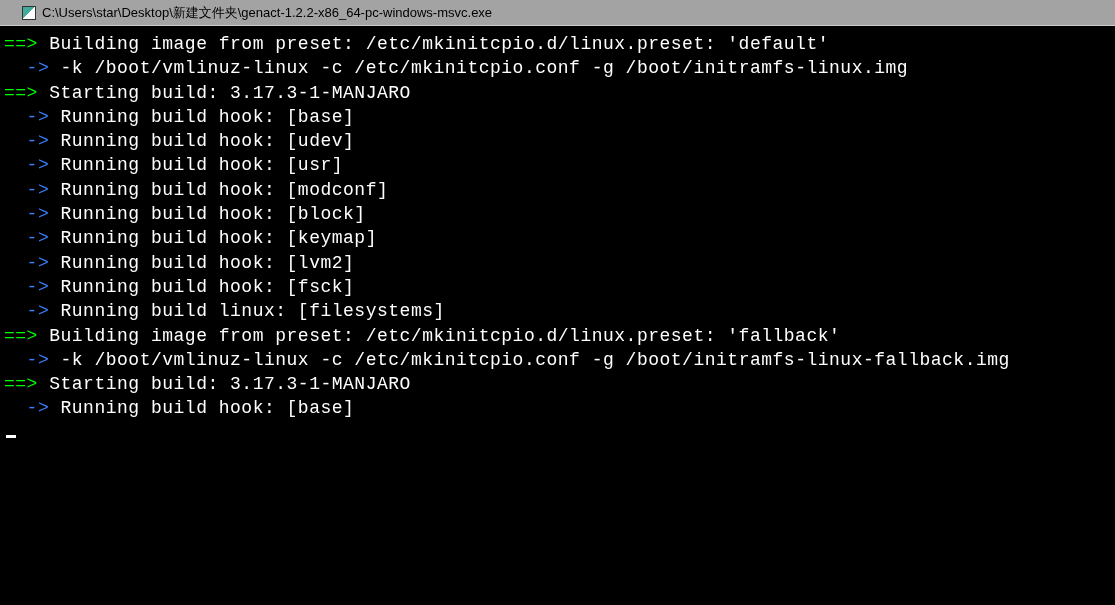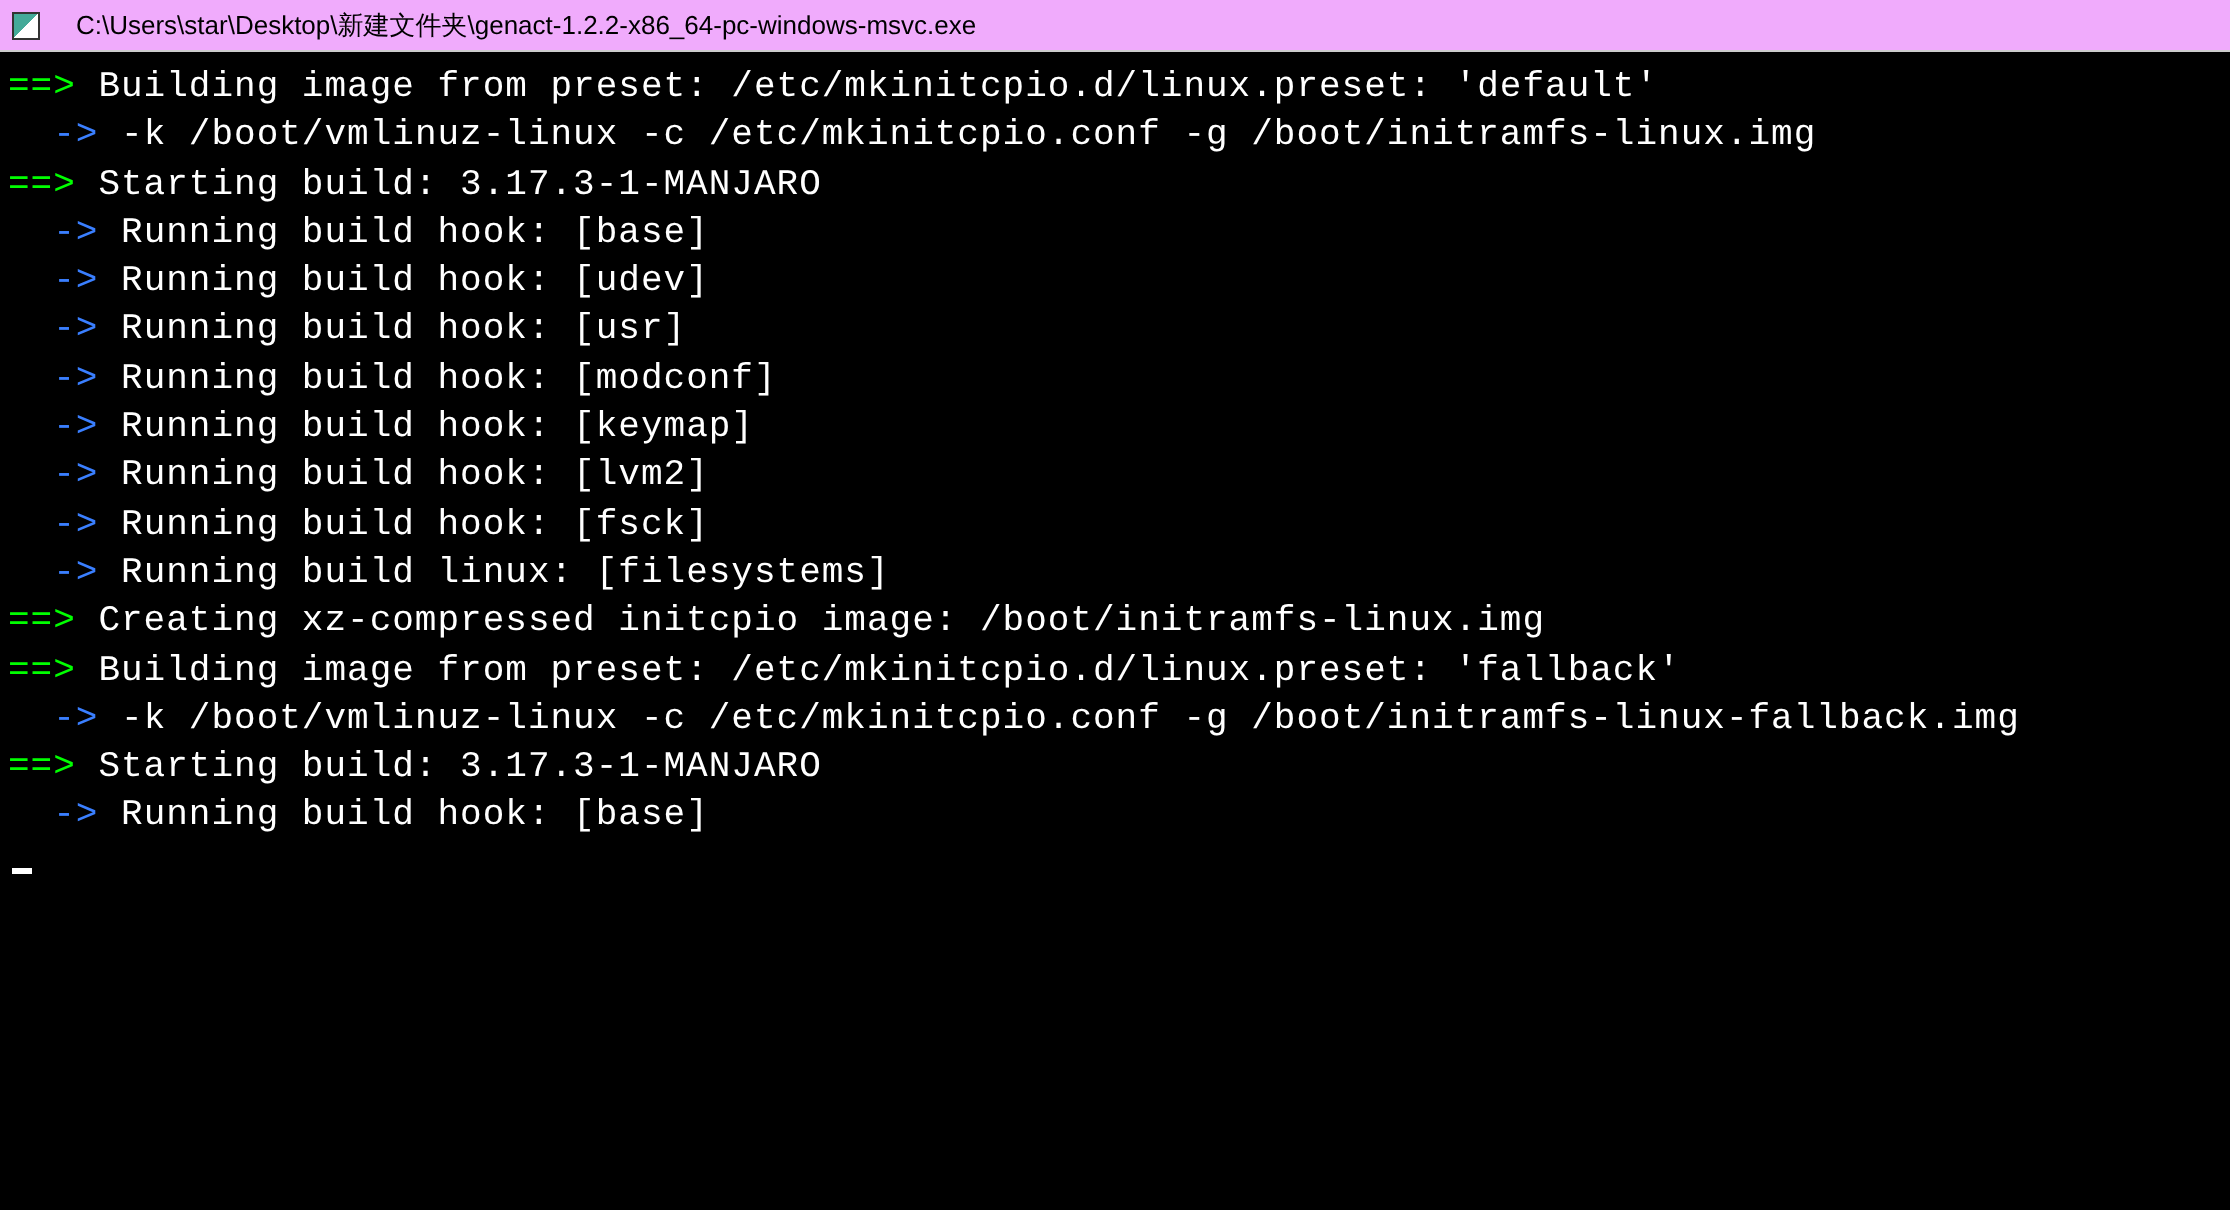--- a/index.html
+++ b/index.html
@@ -8,27 +8,26 @@
       box-sizing: border-box;
     }
     body {
       width: 1115px;
       height: 605px;
       background: #000;
       font-family: "Courier New", "Consolas", monospace;
       overflow: hidden;
     }
     .title-bar {
-      background: #f0abfc;
+      background: #a3a3a3;
       height: 26px;
       display: flex;
       align-items: center;
-      padding: 0 6px;
+      padding: 0 22px;
       border-bottom: 1px solid #ccc;
-      gap: 12px;
     }
     .window-icon {
       width: 14px;
       height: 14px;
       border: 1px solid #333;
       background: linear-gradient(135deg, #4a9 0%, #4a9 50%, #fff 50%, #fff 100%);
       margin-right: 6px;
       flex-shrink: 0;
     }
     .title-text {
@@ -76,23 +75,23 @@
 </div>
 
 <div class="terminal" id="terminal-container">
 <div class="line"><span class="green">==&gt;</span><span class="white"> Building image from preset: /etc/mkinitcpio.d/linux.preset: 'default'</span></div>
     <div class="line"><span class="blue">  -&gt;</span><span class="white"> -k /boot/vmlinuz-linux -c /etc/mkinitcpio.conf -g /boot/initramfs-linux.img</span></div>
     <div class="line"><span class="green">==&gt;</span><span class="white"> Starting build: 3.17.3-1-MANJARO</span></div>
     <div class="line"><span class="blue">  -&gt;</span><span class="white"> Running build hook: [base]</span></div>
     <div class="line"><span class="blue">  -&gt;</span><span class="white"> Running build hook: [udev]</span></div>
     <div class="line"><span class="blue">  -&gt;</span><span class="white"> Running build hook: [usr]</span></div>
     <div class="line"><span class="blue">  -&gt;</span><span class="white"> Running build hook: [modconf]</span></div>
+    <div class="line"><span class="blue">  -&gt;</span><span class="white"> Running build hook: [block]</span></div>
     <div class="line"><span class="blue">  -&gt;</span><span class="white"> Running build hook: [keymap]</span></div>
     <div class="line"><span class="blue">  -&gt;</span><span class="white"> Running build hook: [lvm2]</span></div>
     <div class="line"><span class="blue">  -&gt;</span><span class="white"> Running build hook: [fsck]</span></div>
     <div class="line"><span class="blue">  -&gt;</span><span class="white"> Running build linux: [filesystems]</span></div>
-    <div class="line"><span class="green">==&gt;</span><span class="white"> Creating xz-compressed initcpio image: /boot/initramfs-linux.img</span></div>
     <div class="line"><span class="green">==&gt;</span><span class="white"> Building image from preset: /etc/mkinitcpio.d/linux.preset: 'fallback'</span></div>
     <div class="line"><span class="blue">  -&gt;</span><span class="white"> -k /boot/vmlinuz-linux -c /etc/mkinitcpio.conf -g /boot/initramfs-linux-fallback.img</span></div>
     <div class="line"><span class="green">==&gt;</span><span class="white"> Starting build: 3.17.3-1-MANJARO</span></div>
     <div class="line"><span class="blue">  -&gt;</span><span class="white"> Running build hook: [base]</span></div>
     <div class="line"><span class="cursor"></span></div>
   </div>
 
 </body></html>

